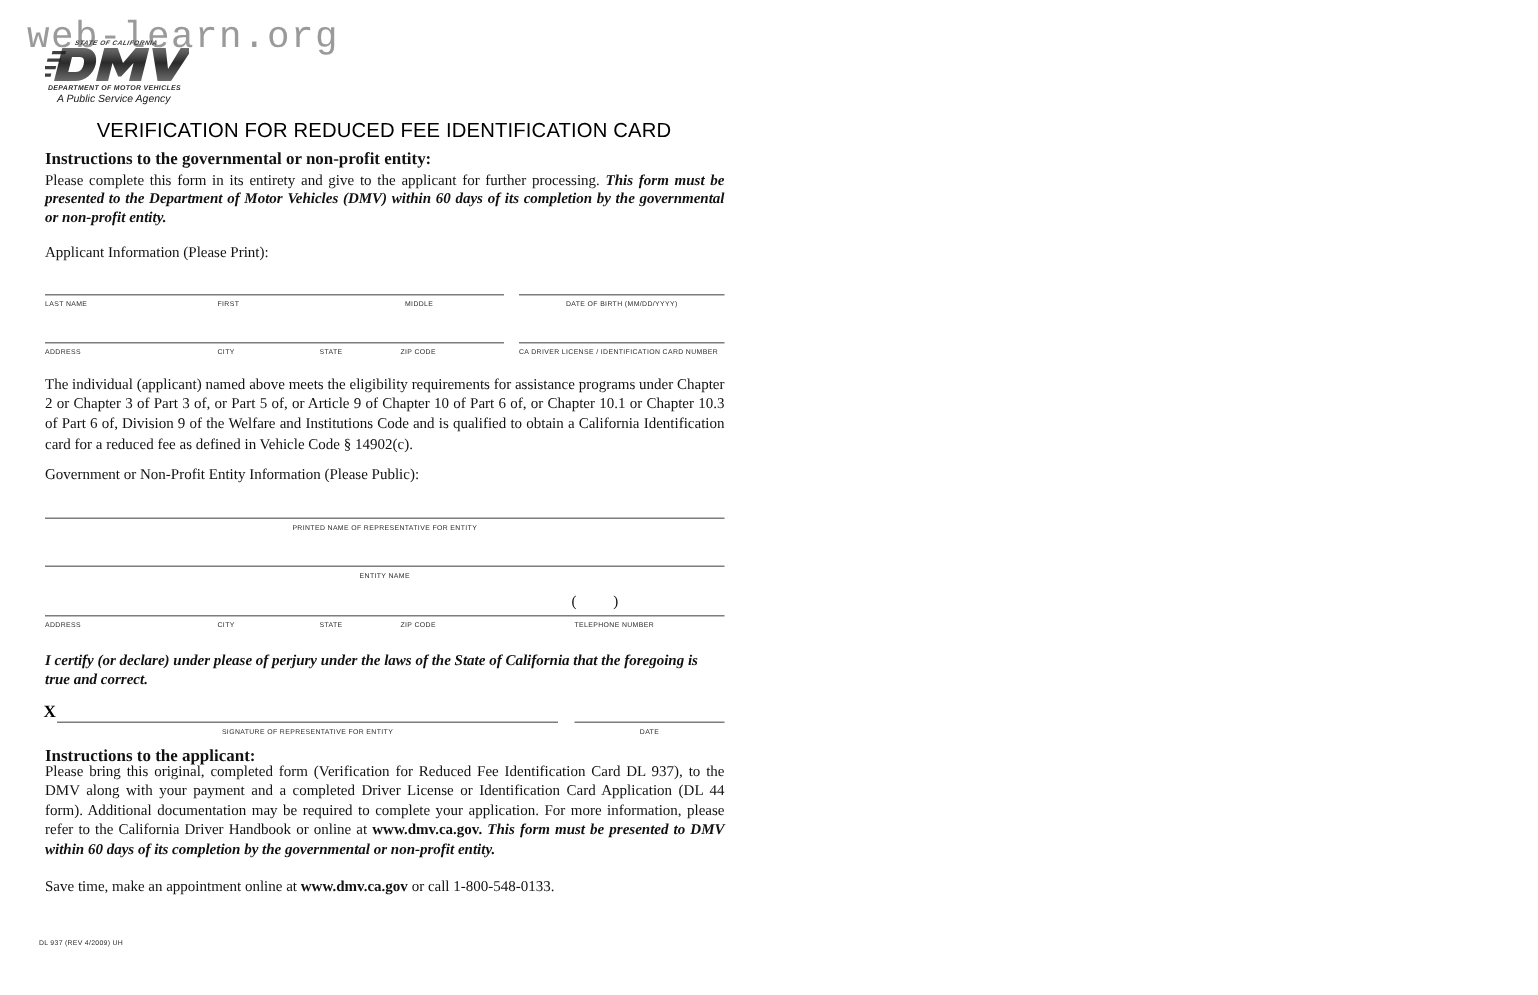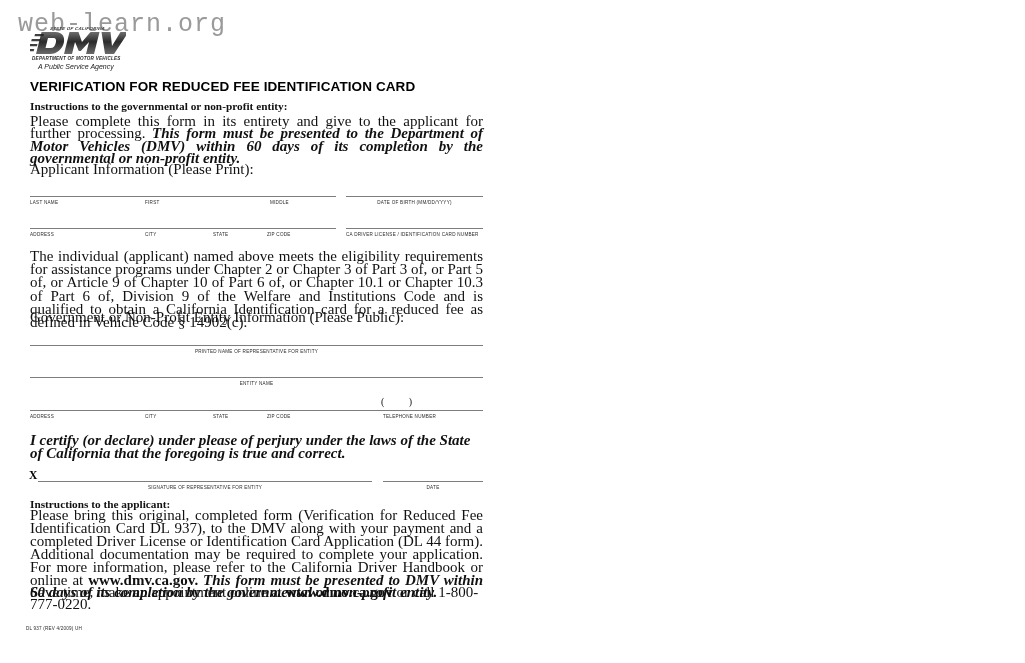--- a/index.html
+++ b/index.html
@@ -86,32 +86,32 @@
     color: #1a1a1a;
     white-space: nowrap;
   }
 
   
   .doc-title {
     position: absolute;
     left: 30px;
     top: 79px;
     width: 452px;
-    text-align: left;
+    text-align: center;
     font-family: "Liberation Sans", sans-serif;
     font-size: 13.5px;
-    font-weight: bold;
+    font-weight: normal;
     letter-spacing: 0.1px;
     color: #000;
   }
 
   
   .txt {
     position: absolute;
-    font-size: 15px;
+    font-size: 10px;
     line-height: 12.2px;
     color: #111;
   }
   .b { font-weight: bold; }
   .bi { font-weight: bold; font-style: italic; }
 
   .heading-1 {
     left: 30px; top: 100px;
     font-weight: bold;
     font-size: 11.3px;
@@ -277,17 +277,17 @@
   <div class="txt certify">I certify (or declare) under please of perjury under the laws of the State of California that the foregoing is true and correct.</div>
   <div class="sig-x">X</div>
   <div class="rule" style="left:38px; top:481px; width:334px;"></div>
   <div class="rule" style="left:383px; top:481px; width:100px;"></div>
   <div class="flabel center" style="left:38px; top:485px; width:334px;">SIGNATURE OF REPRESENTATIVE FOR ENTITY</div>
   <div class="flabel center" style="left:383px; top:485px; width:100px;">DATE</div>
 
   <div class="txt heading-2">Instructions to the applicant:</div>
   <div class="txt para-2"><span>Please bring this original, completed form (Verification for Reduced Fee Identification Card DL 937), to the DMV along with your payment and a completed Driver License or Identification Card Application (DL 44 form). Additional  documentation may be required to complete your application. For more information, please refer to the California Driver Handbook or online at </span><span class="b">www.dmv.ca.gov.</span><span class="bi">  This form must be presented to DMV within 60 days of its completion by the governmental or non-profit entity.</span></div>
 
-  <div class="txt savetime"><span>Save time, make an appointment online at </span><span class="b">www.dmv.ca.gov</span><span> or call 1-800-777-0220.</span></div>
+  <div class="txt savetime"><span>Save time, make an appointment online at </span><span class="b">www.dmv.ca.gov</span><span> or call 1-800-548-0133.</span></div>
 
   <div class="formcode">DL 937 (REV 4/2009) UH</div>
 
 </div>
 
 </body></html>

